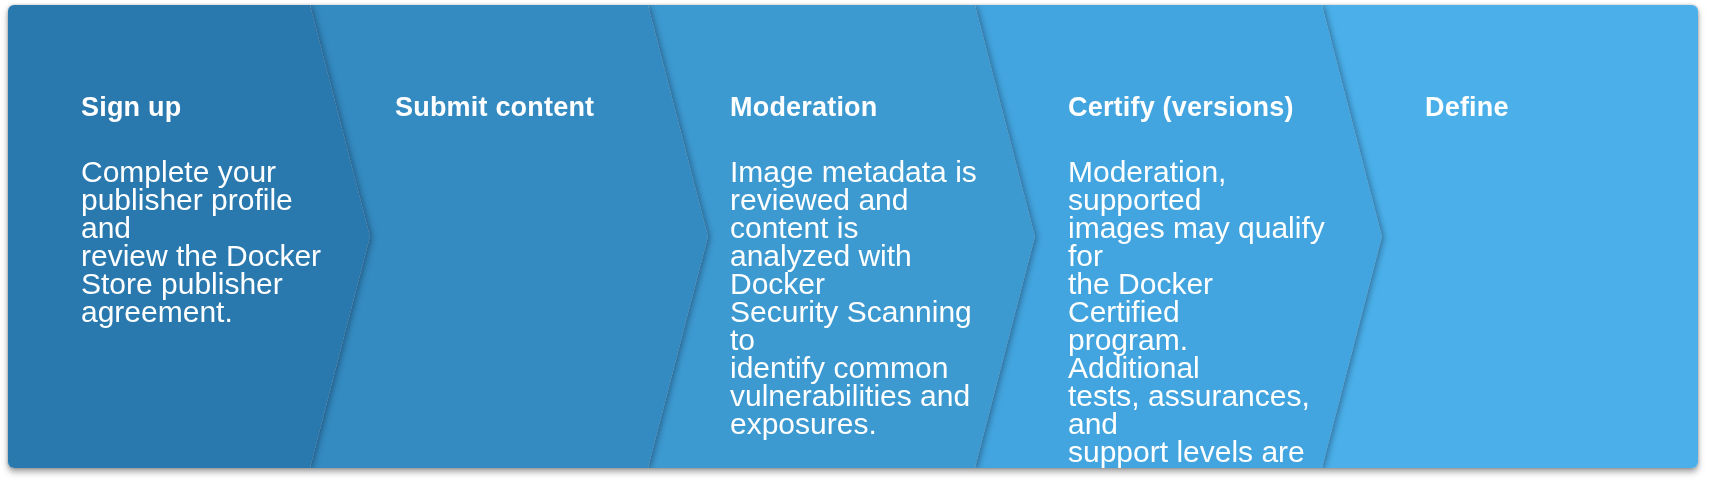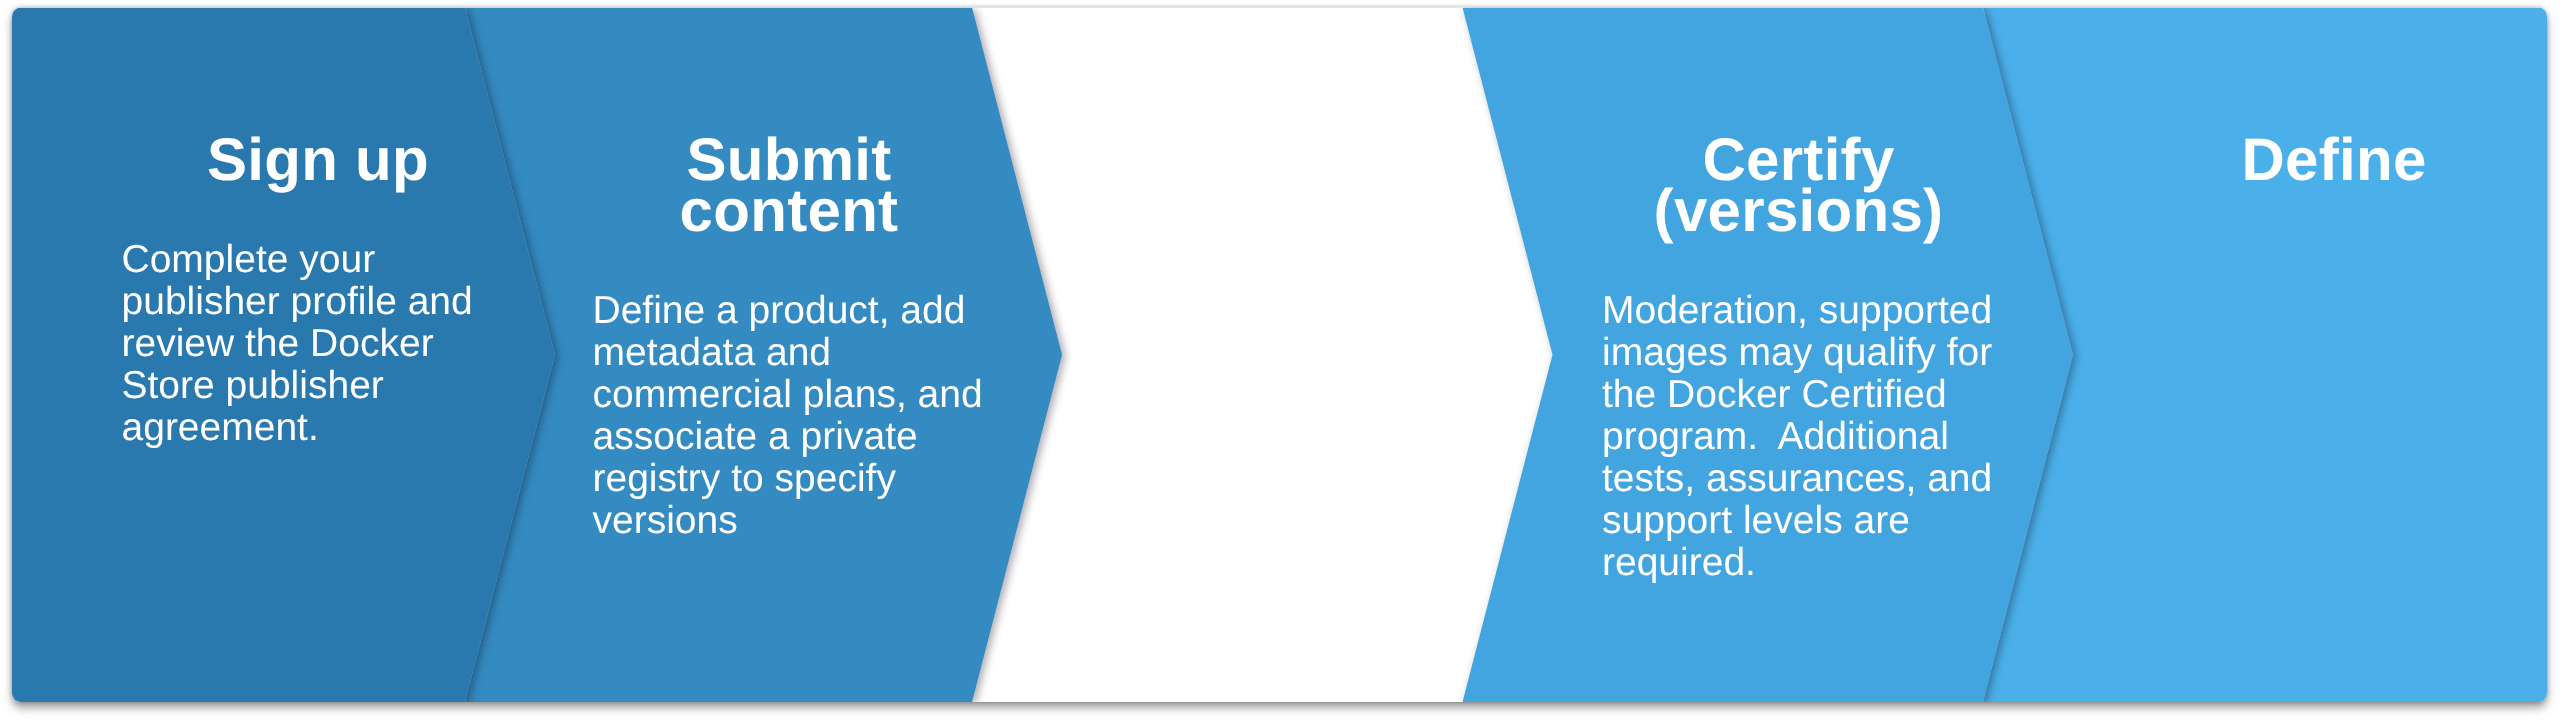--- a/index.html
+++ b/index.html
@@ -37,29 +37,28 @@
     inset: 0;
   }
   .chev .text {
     position: absolute;
     top: 85px;
     width: 262px;
     color: #ffffff;
   }
   .chev .text h3 {
     margin: 0;
-    font-size: 40px;
+    font-size: 27px;
     line-height: 34px;
     font-weight: bold;
     letter-spacing: 0.2px;
-    text-align: center;
   }
   .chev .text p {
     margin: 34px 0 0 0;
-    font-size: 26px;
+    font-size: 30px;
     line-height: 28px;
     white-space: pre-wrap;
   }
 
   .chev1 { left: 0;      width: 362px; z-index: 50; }
   .chev1 .shape { clip-path: polygon(0 0, 302px 0, 362px 50%, 302px 100%, 0 100%); }
   .chev1 .text  { left: 73px; }
 
   .chev2 { left: 302px;  width: 398px; z-index: 40; }
   .chev2 .shape { clip-path: polygon(0 0, 338px 0, 398px 50%, 338px 100%, 0 100%, 60px 50%); }
@@ -92,29 +91,36 @@
 review the Docker
 Store publisher
 agreement.</p>
       </div>
     </div>
 
     <div class="chev chev2">
       <div class="shape" style="background-color: rgb(52, 139, 193);"></div>
       <div class="text">
         <h3>Submit content</h3>
-        <p>Define a product, add
-metadata and
-commercial plans, and
-associate a private
-registry to specify
-versions</p>
       </div>
     </div>
 
+    <div class="chev chev3">
+      <div class="shape" style="background-color: rgb(61, 154, 209);"></div>
+      <div class="text">
+        <h3>Moderation</h3>
+        <p>Image metadata is
+reviewed and content is
+analyzed with Docker
+Security Scanning to
+identify common
+vulnerabilities and
+exposures.</p>
+      </div>
+    </div>
 
     <div class="chev chev4">
       <div class="shape" style="background-color: rgb(67, 165, 223);"></div>
       <div class="text">
         <h3>Certify (versions)</h3>
         <p>Moderation, supported
 images may qualify for
 the Docker Certified
 program.  Additional
 tests, assurances, and

